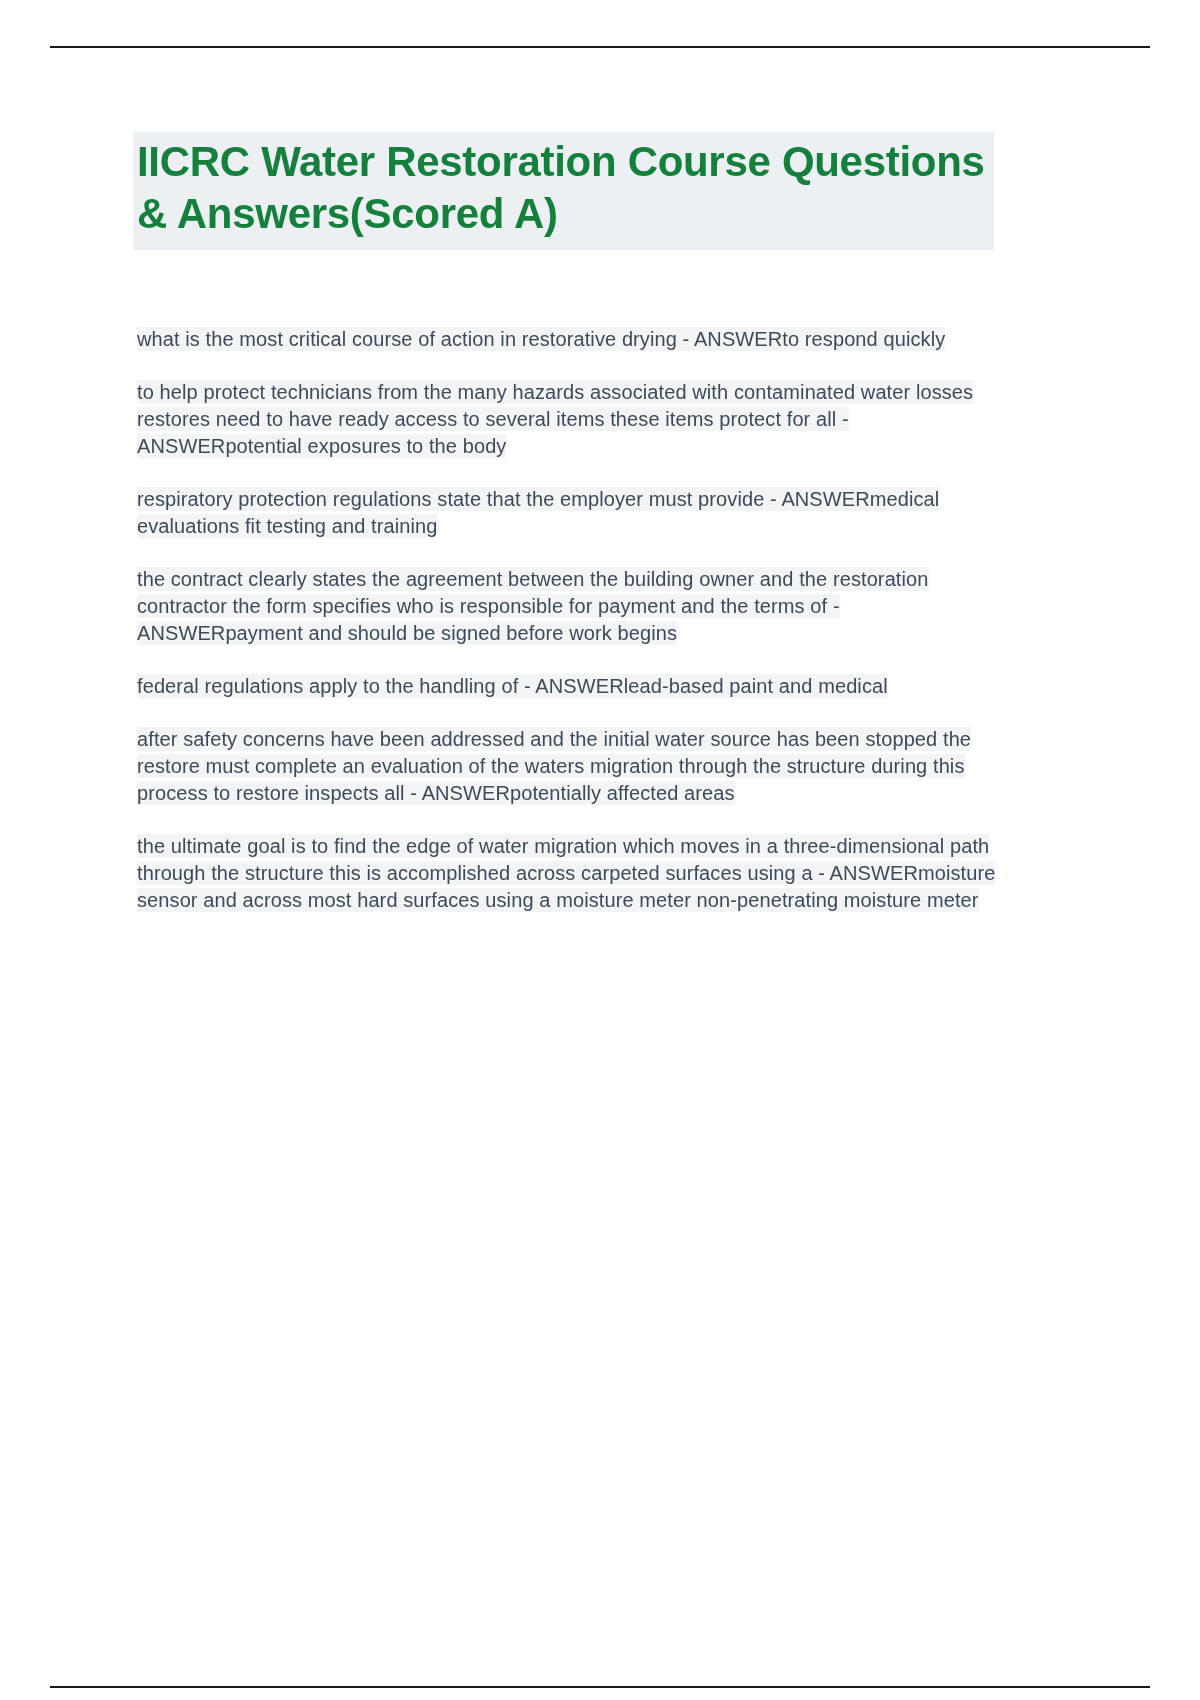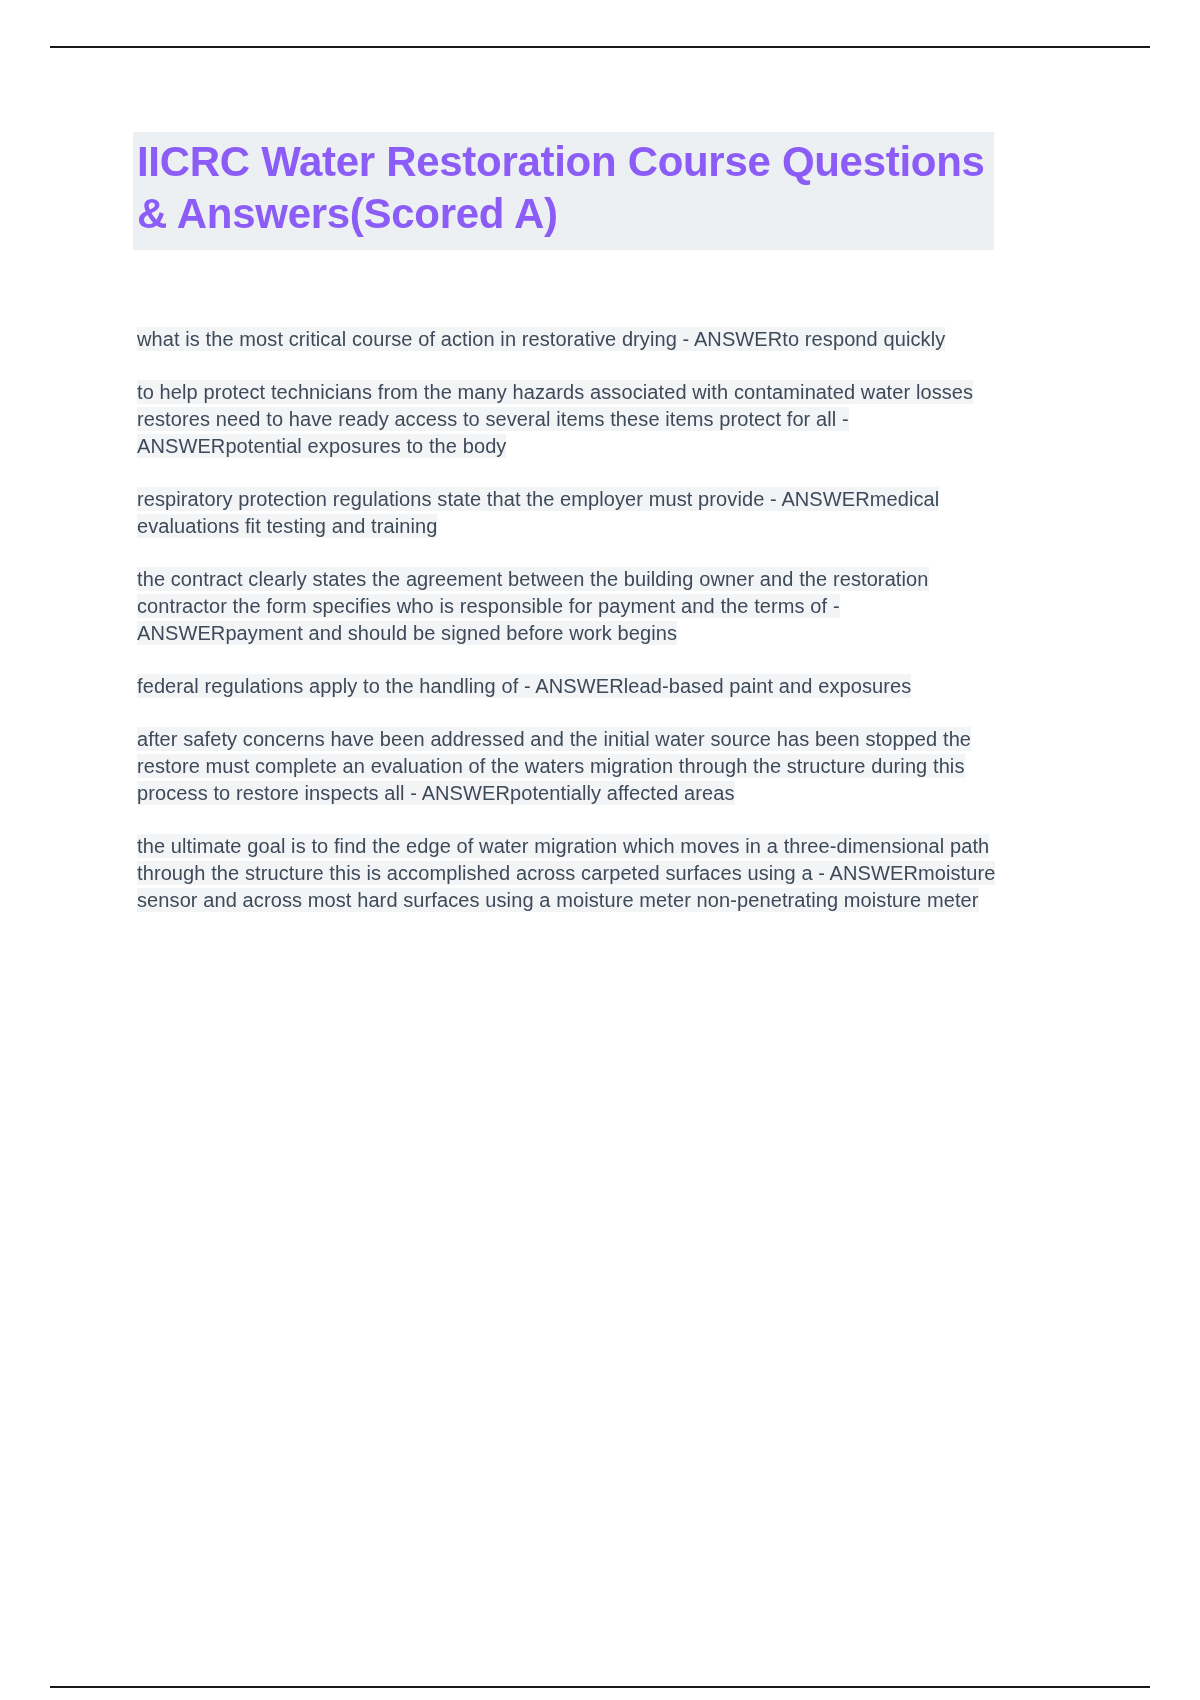--- a/index.html
+++ b/index.html
@@ -32,21 +32,21 @@
       top: 48px;
       width: 866px;
     }
     .doc-title {
       margin: 84px 9px 0 -4px;
       padding: 4px 8px 10px 4px;
       font-size: 42px;
       font-weight: 700;
       line-height: 52px;
       letter-spacing: -0.3px;
-      color: #8b5cf6;
+      color: #15803d;
       background: #edf0f2;
     }
     .qa-list {
       margin-top: 76px;
     }
     .qa-item {
       margin: 8px 0 26px 0;
       font-size: 20px;
       line-height: 27px;
       letter-spacing: 0.1px;
@@ -66,20 +66,20 @@
   <div class="rule rule-top"></div>
 
   <div class="content">
     <h1 class="doc-title">IICRC Water Restoration Course Questions &amp; Answers(Scored A)</h1>
 
     <div class="qa-list" id="qa-list">
         <p class="qa-item"><span class="hl">what is the most critical course of action in restorative drying - ANSWERto respond quickly</span></p>
         <p class="qa-item"><span class="hl">to help protect technicians from the many hazards associated with contaminated water losses restores need to have ready access to several items these items protect for all - ANSWERpotential exposures to the body</span></p>
         <p class="qa-item"><span class="hl">respiratory protection regulations state that the employer must provide - ANSWERmedical evaluations fit testing and training</span></p>
         <p class="qa-item"><span class="hl">the contract clearly states the agreement between the building owner and the restoration contractor the form specifies who is responsible for payment and the terms of - ANSWERpayment and should be signed before work begins</span></p>
-        <p class="qa-item"><span class="hl">federal regulations apply to the handling of - ANSWERlead-based paint and exposures</span></p>
+        <p class="qa-item"><span class="hl">federal regulations apply to the handling of - ANSWERlead-based paint and medical</span></p>
         <p class="qa-item"><span class="hl">after safety concerns have been addressed and the initial water source has been stopped the restore must complete an evaluation of the waters migration through the structure during this process to restore inspects all - ANSWERpotentially affected areas</span></p>
         <p class="qa-item"><span class="hl">the ultimate goal is to find the edge of water migration which moves in a three-dimensional path through the structure this is accomplished across carpeted surfaces using a - ANSWERmoisture sensor and across most hard surfaces using a moisture meter non-penetrating moisture meter</span></p>
       </div>
   </div>
 
   <div class="rule rule-bottom"></div>
 </div>
 
 </body></html>

